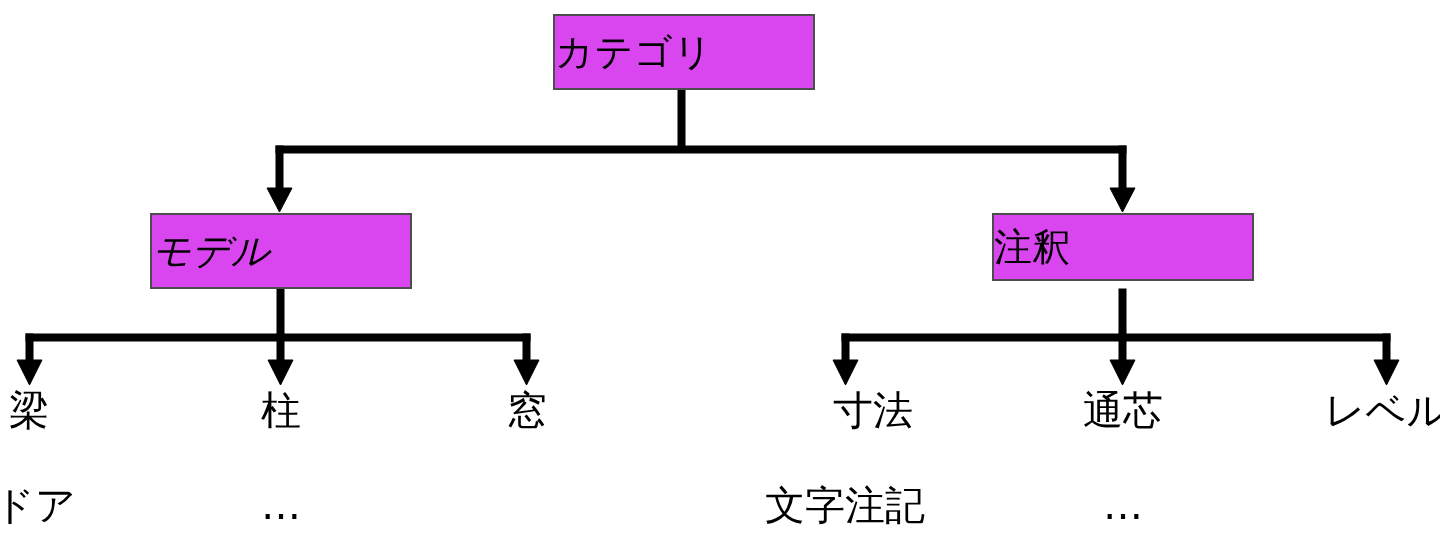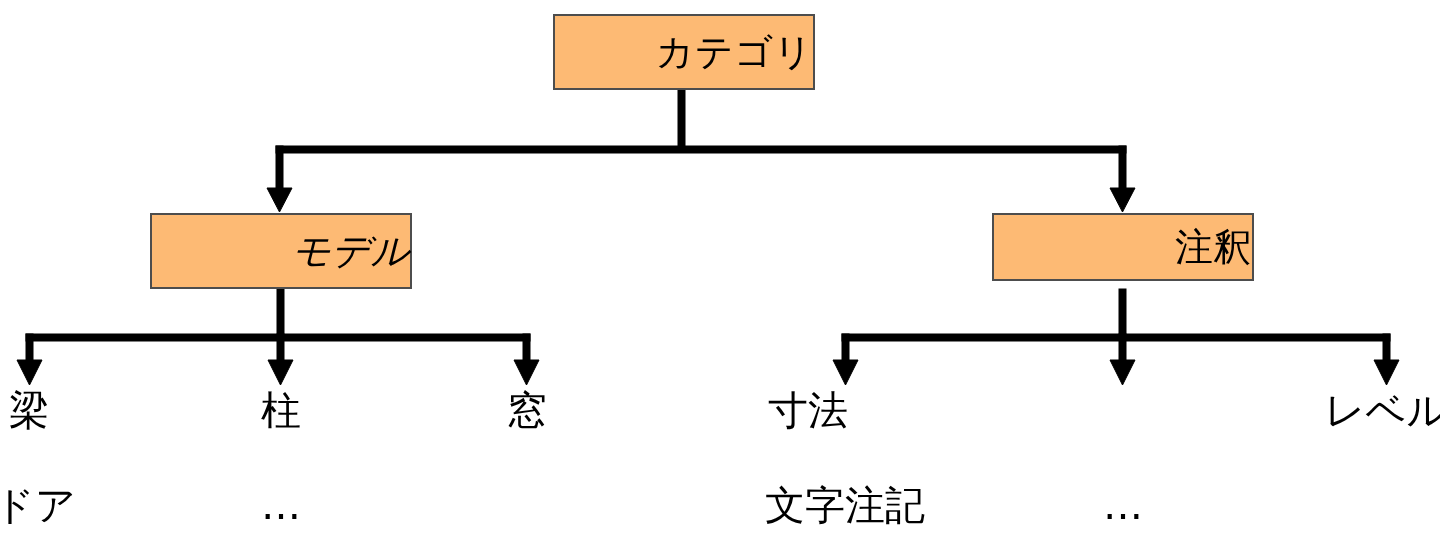--- a/index.html
+++ b/index.html
@@ -21,25 +21,25 @@
   svg.connectors {
     position: absolute;
     left: 0;
     top: 0;
     width: 1440px;
     height: 555px;
   }
   .node-box {
     position: absolute;
     box-sizing: border-box;
-    background: #fdba74;
+    background: #d946ef;
     border: 2px solid #4d4d4d;
     display: flex;
     align-items: center;
-    justify-content: flex-end;
+    justify-content: flex-start;
   }
   .node-box .node-label {
     font-size: 38px;
     line-height: 1;
     color: #000000;
     letter-spacing: 0.5px;
     white-space: nowrap;
   }
   .leaf-label {
     position: absolute;
@@ -127,22 +127,23 @@
   <div class="node-box" style="left:992px; top:213px; width:262px; height:68px;">
     <span class="node-label">注釈</span>
   </div>
 
   <div class="leaf-label" style="left:29px; top:390px;">梁</div>
 
   <div class="leaf-label" style="left:281px; top:390px;">柱</div>
 
   <div class="leaf-label" style="left:527px; top:390px;">窓</div>
 
-  <div class="leaf-label" style="left:808px; top:390px;">寸法</div>
+  <div class="leaf-label" style="left:873px; top:390px;">寸法</div>
 
+  <div class="leaf-label" style="left:1123px; top:390px;">通芯</div>
 
   <div class="leaf-label" style="left:1386px; top:390px;">レベル</div>
 
   <div class="extra-label" style="left:35px; top:485px;">ドア</div>
 
   <div class="ellipsis-label" style="left:281px; top:485px;">…</div>
 
   <div class="extra-label" style="left:845px; top:485px;">文字注記</div>
 
   <div class="ellipsis-label" style="left:1123px; top:485px;">…</div>

